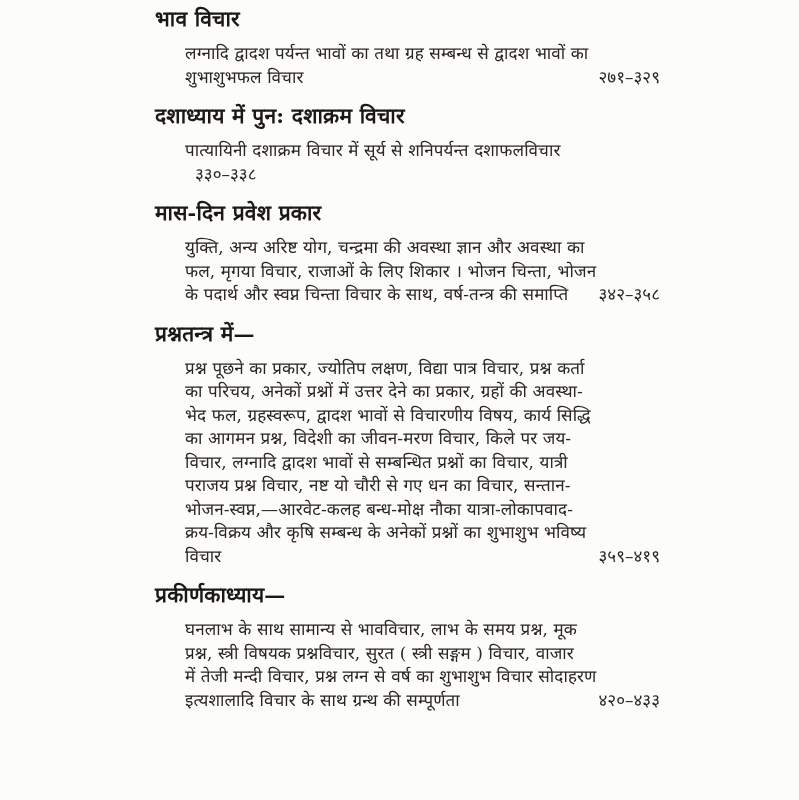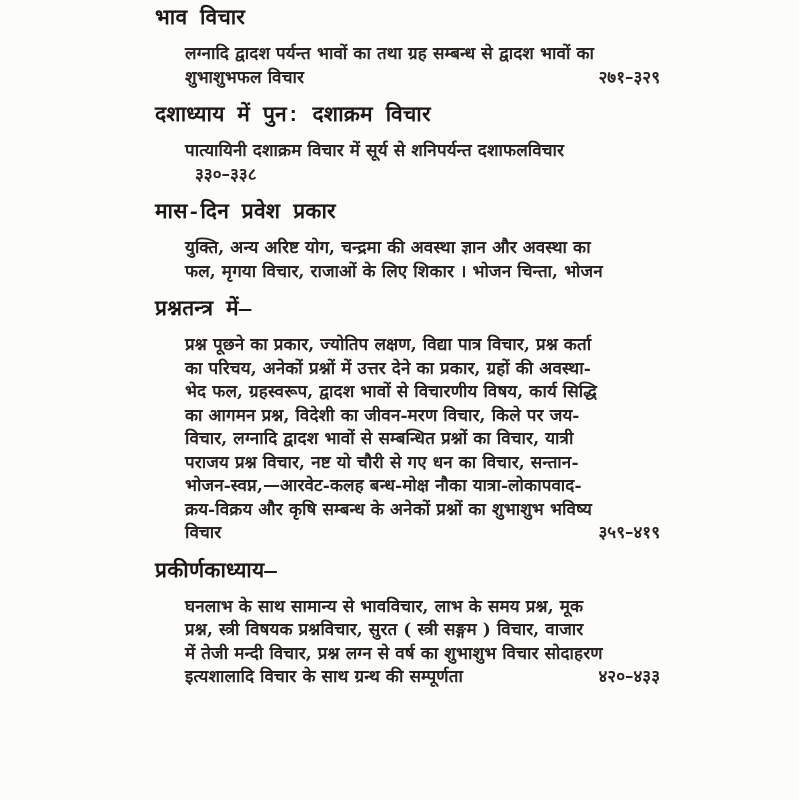--- a/index.html
+++ b/index.html
@@ -25,36 +25,35 @@
   section.toc-section {
     margin: 0 0 14px 0;
   }
   h2.heading {
     margin: 0 0 11px 0;
     font-size: 21px;
     line-height: 25px;
     font-weight: bold;
     color: #1c1815;
     letter-spacing: 0.2px;
-    font-family: Liberation Mono, monospace;
   }
   .entry {
     margin: 0 0 9px 0;
     padding-left: 30px;
   }
   .entry:last-child {
     margin-bottom: 0;
   }
   .line {
     display: flex;
     justify-content: space-between;
     align-items: baseline;
     font-size: 17px;
     line-height: 23.5px;
-    font-weight: bold;
+    font-weight: normal;
     color: #2b2522;
   }
   .line .txt {
     white-space: nowrap;
     letter-spacing: 0.1px;
   }
   .line .pages {
     flex-shrink: 0;
     margin-left: 10px;
     white-space: nowrap;
@@ -93,20 +92,24 @@
     </section>
 
     <section class="toc-section">
       <h2 class="heading">मास-दिन प्रवेश प्रकार</h2>
       <div class="entry">
         <div class="line">
           <span class="txt">युक्ति, अन्य अरिष्ट योग, चन्द्रमा की अवस्था ज्ञान और अवस्था का</span>
         </div>
         <div class="line">
           <span class="txt">फल, मृगया विचार, राजाओं के लिए शिकार । भोजन चिन्ता, भोजन</span>
+        </div>
+        <div class="line">
+          <span class="txt">के पदार्थ और स्वप्न चिन्ता विचार के साथ, वर्ष-तन्त्र की समाप्ति</span>
+          <span class="pages">३४२–३५८</span>
         </div>
       </div>
     </section>
 
     <section class="toc-section">
       <h2 class="heading">प्रश्नतन्त्र में—</h2>
       <div class="entry">
         <div class="line">
           <span class="txt">प्रश्न पूछने का प्रकार, ज्योतिप लक्षण, विद्या पात्र विचार, प्रश्न कर्ता</span>
         </div>

